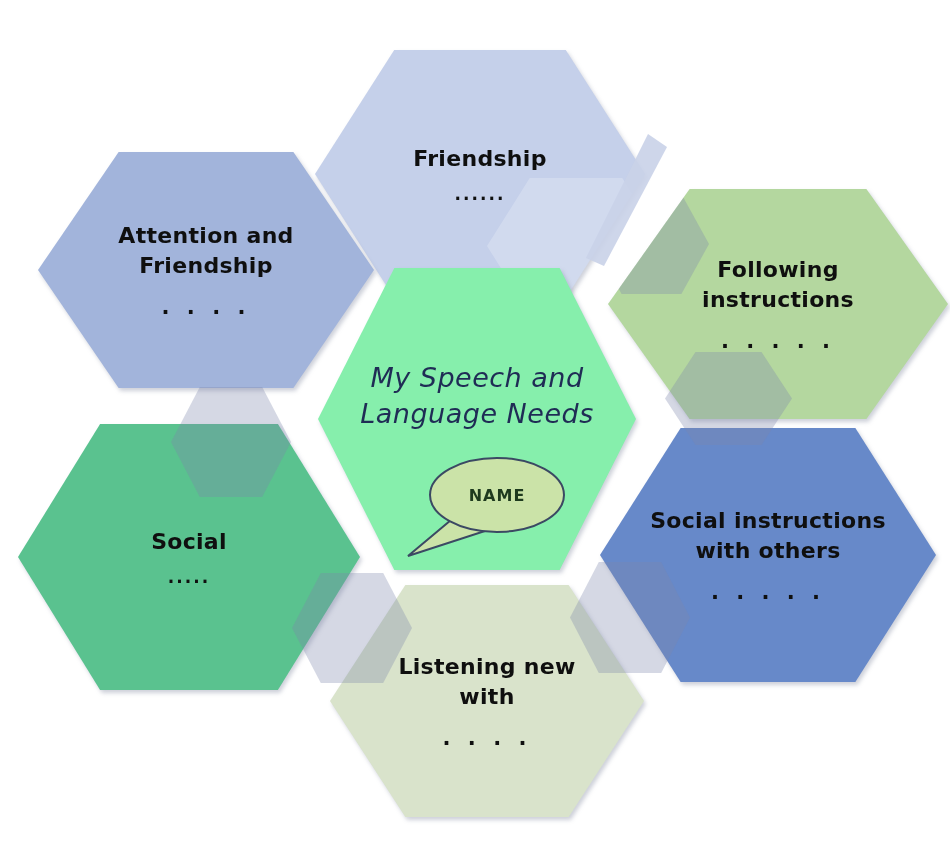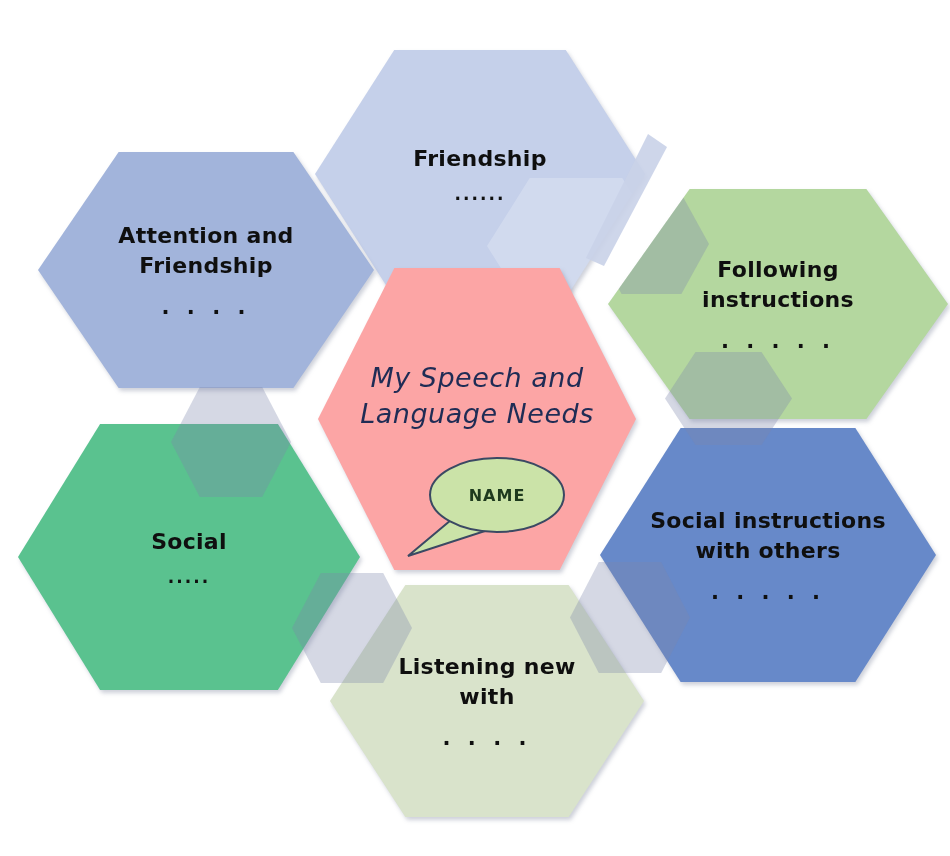--- a/index.html
+++ b/index.html
@@ -142,21 +142,21 @@
     <div class="hex" style="background: rgb(217, 227, 203);">
       <div class="hex-content" style="color: rgb(15, 15, 15);">
         <div class="label">Listening new</div>
         <div class="label">with</div>
         <div class="dots spaced">. . . .</div>
       </div>
     </div>
   </div>
 
   <div class="hexwrap" style="left:318px; top:268px; width:318px; height:302px;">
-    <div class="hex" style="background: #fca5a5;">
+    <div class="hex" style="background: #86efac;">
       <div class="center-hex-content" style="color: rgb(31, 44, 85);">
         <div class="center-title">My Speech and</div>
         <div class="center-title">Language Needs</div>
       </div>
       <svg class="bubble-svg" viewBox="0 0 185 120">
         <path d="M 58 72 L 15 108 L 92 83 Z" stroke-width="2" fill="#cbe3a8" stroke="#3b4963"></path>
         <ellipse cx="104" cy="47" rx="67" ry="37" stroke-width="2" fill="#cbe3a8" stroke="#3b4963"></ellipse>
         <text x="104" y="53" text-anchor="middle" fill="#1e3a1e">NAME</text>
       </svg>
     </div>

